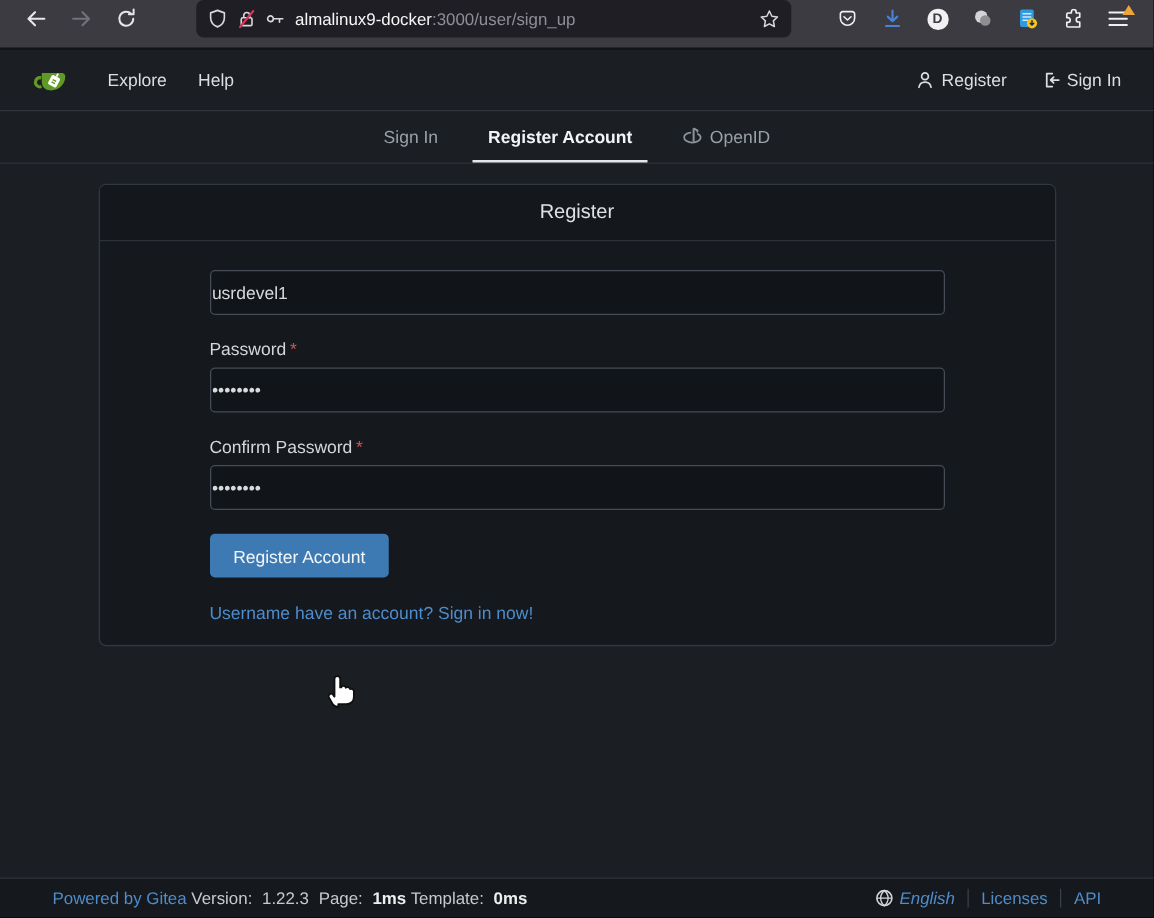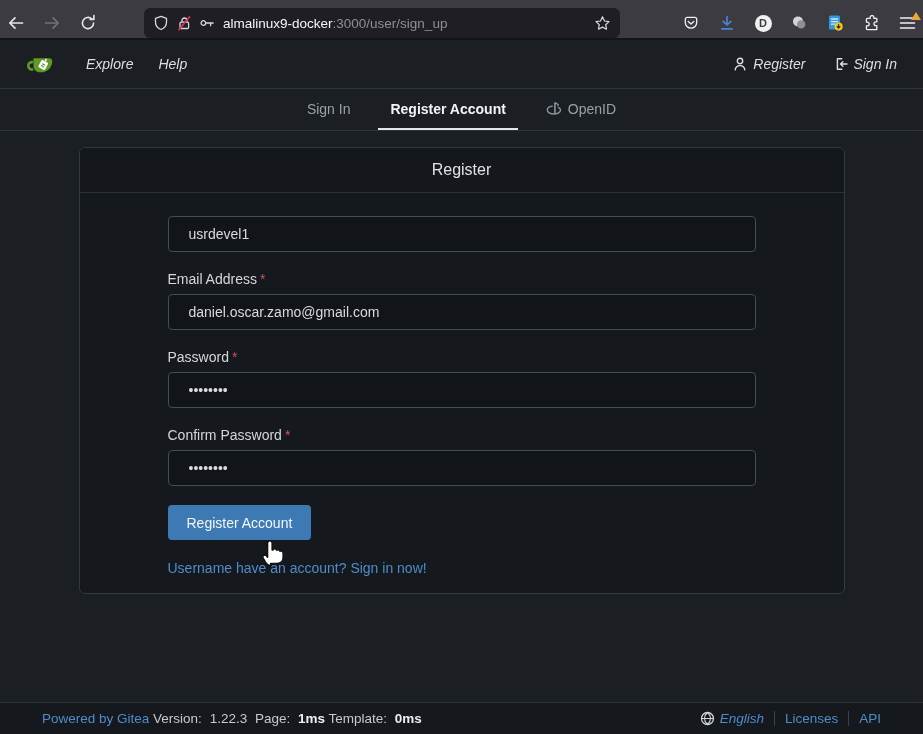--- a/index.html
+++ b/index.html
@@ -1,40 +1,40 @@
 <!DOCTYPE html>
 <html><head>
 <meta charset="utf-8">
 <style>
   html,body{margin:0;padding:0;background:#000;}
   .screen{position:relative;width:923px;height:734px;background:#1b1f24;overflow:hidden;
     font-family:"Liberation Sans","DejaVu Sans",sans-serif;-webkit-font-smoothing:antialiased;}
 
   
   .browser-toolbar{height:40px;background:#3c3b42;border-bottom:2px solid #141318;
-    display:flex;align-items:flex-end;padding:0 0;box-sizing:border-box;}
+    display:flex;align-items:flex-start;padding:0 13px;box-sizing:border-box;}
   .tool-btn{width:32px;height:30px;display:flex;align-items:center;justify-content:center;
     border-radius:4px;flex:0 0 auto;margin-right:4px;}
   .urlbar{width:476px;height:30px;background:#1f1e25;border-radius:6px;display:flex;
     align-items:center;padding:0 9px;box-sizing:border-box;margin-left:36px;gap:7px;}
   .url-text{flex:1;font-size:13.5px;white-space:nowrap;overflow:hidden;}
   .url-host{color:#f7f7f8;}
   .url-path{color:#8f8e96;}
   .toolbar-right{margin-left:auto;display:flex;align-items:center;}
   .ticon{width:32px;height:30px;display:flex;align-items:center;justify-content:center;
     border-radius:4px;margin-left:4px;position:relative;}
   .dcircle{width:17px;height:17px;border-radius:50%;background:#f1f1f3;color:#3b3b40;
     font-size:11px;font-weight:bold;display:flex;align-items:center;justify-content:center;}
   .badge-tri{position:absolute;top:4px;right:2px;width:0;height:0;
     border-left:5px solid transparent;border-right:5px solid transparent;
     border-bottom:8px solid #eda53a;}
 
   
   .navbar{height:49px;display:flex;align-items:center;padding:0 26px;
-    border-bottom:1px solid #2f353b;background:#1b1f24;box-sizing:border-box;font-style:italic;}
+    border-bottom:1px solid #2f353b;background:#1b1f24;box-sizing:border-box;}
   .nav-item{font-size:14px;color:#dcdfe2;text-decoration:none;display:flex;
     align-items:center;gap:5px;}
   .nav-explore{margin-left:32px;}
   .nav-help{margin-left:25px;}
   .navbar-right{margin-left:auto;display:flex;align-items:center;gap:27px;}
 
   
   .tabbar{height:42px;display:flex;justify-content:center;align-items:stretch;
     border-bottom:1px solid #2f353b;box-sizing:border-box;}
   .tab{display:flex;align-items:center;gap:5px;padding:0 12px;margin:0 8px;
@@ -47,21 +47,21 @@
   .card{width:766px;margin:0 auto;background:#15181d;border:1px solid #323940;
     border-radius:6px;overflow:hidden;box-sizing:border-box;}
   .card-header{height:44px;display:flex;align-items:center;justify-content:center;
     background:#14171b;border-bottom:1px solid #2c3238;font-size:16px;color:#dfe2e5;}
   .card-body{padding:23px 88px 16px;}
   .field{margin-bottom:19px;}
   .field-label{display:block;font-size:14px;font-weight:500;color:#d4d7da;margin-bottom:7px;}
   .req{color:#d25353;margin-left:3px;}
   .tinput{width:100%;height:36px;box-sizing:border-box;background:#111419;
     border:1px solid #454c55;border-radius:4px;color:#d7dade;font-size:14px;
-    padding:0 20px;font-family:inherit;outline:none;}
+    padding:0 1px;font-family:inherit;outline:none;}
   .submit-btn{height:35px;padding:0 19px;background:#3d7ab3;color:#f2f6fa;border:none;
     border-radius:4px;font-size:14px;font-family:inherit;cursor:pointer;}
   .signin-link{display:inline-block;margin-top:20px;color:#4e8ccb;font-size:14px;
     text-decoration:none;}
 
   
   .footer{position:absolute;left:0;right:0;bottom:0;height:32px;background:#15181c;
     border-top:1px solid #2f353b;display:flex;align-items:center;
     justify-content:space-between;padding:0 42px;font-size:13.5px;color:#c6cacd;
     box-sizing:border-box;}
@@ -219,24 +219,20 @@
     <div class="card">
       <div class="card-header">
         <span>Register</span>
       </div>
       <div class="card-body">
 
         <div class="field">
           <input class="tinput" type="text" value="usrdevel1" style="">
         </div>
 
-        <div class="field">
-          <span class="field-label"><span>Email Address</span><span class="req">*</span></span>
-          <input class="tinput" type="text" value="daniel.oscar.zamo@gmail.com" style="">
-        </div>
 
         <div class="field">
           <span class="field-label"><span>Password</span><span class="req">*</span></span>
           <input class="tinput" type="text" value="••••••••" style="">
         </div>
 
         <div class="field">
           <span class="field-label"><span>Confirm Password</span><span class="req">*</span></span>
           <input class="tinput" type="text" value="••••••••" style="">
         </div>

